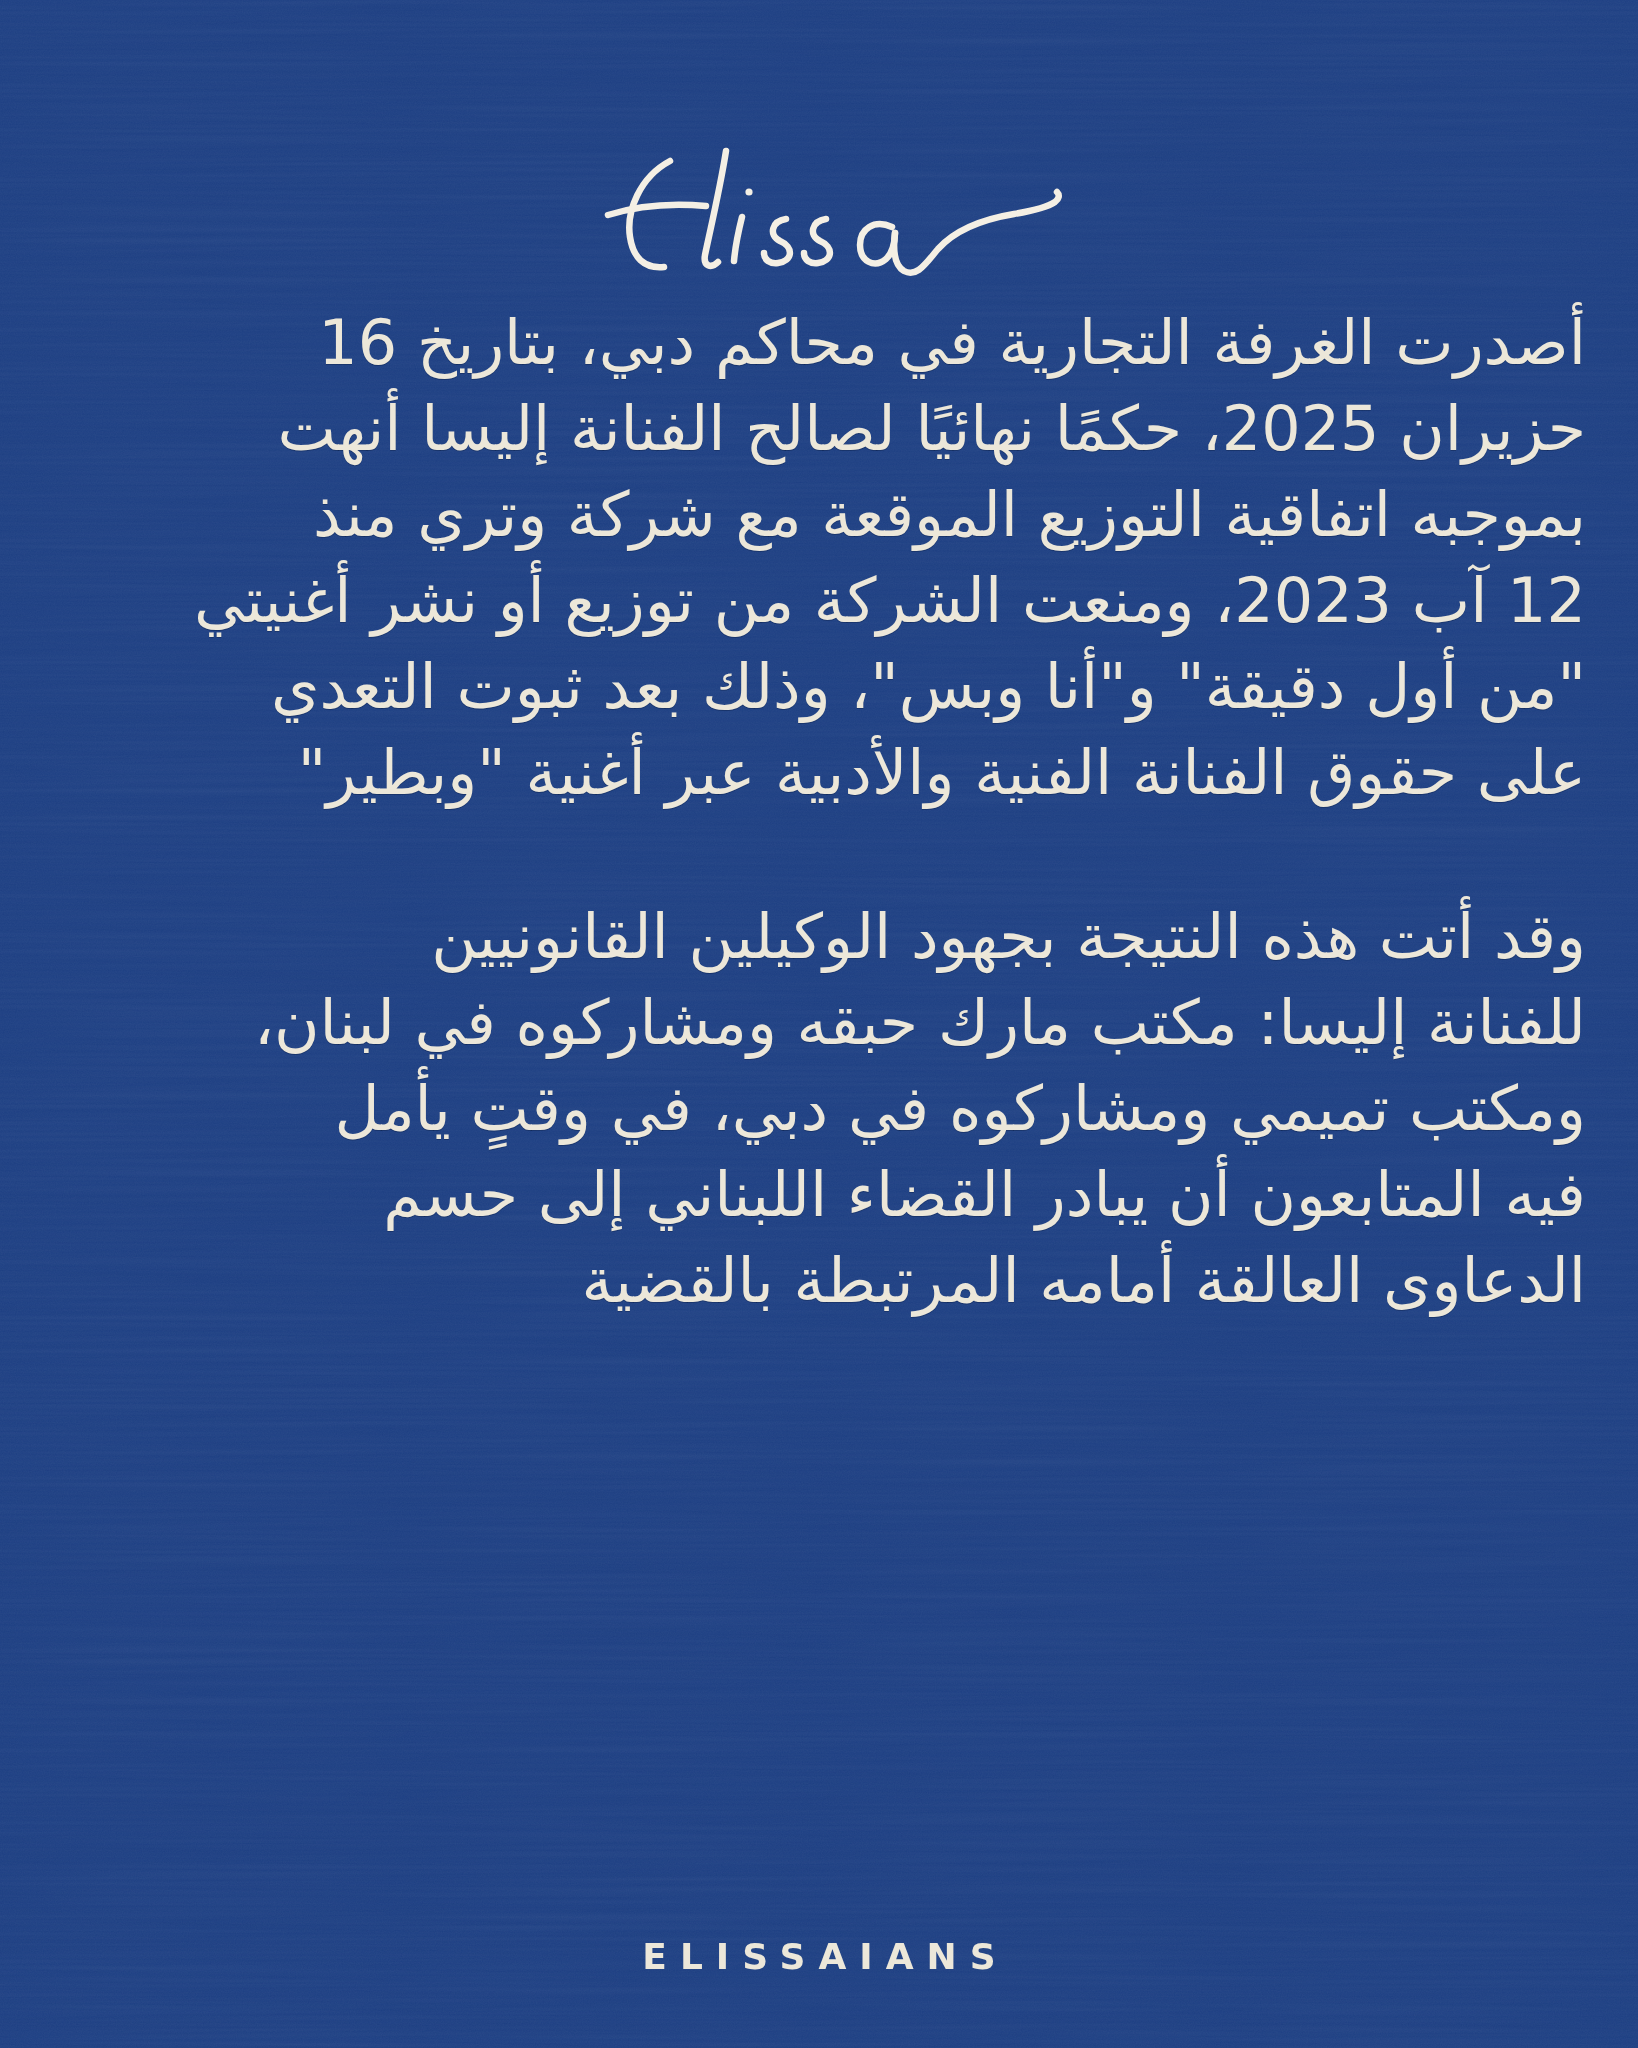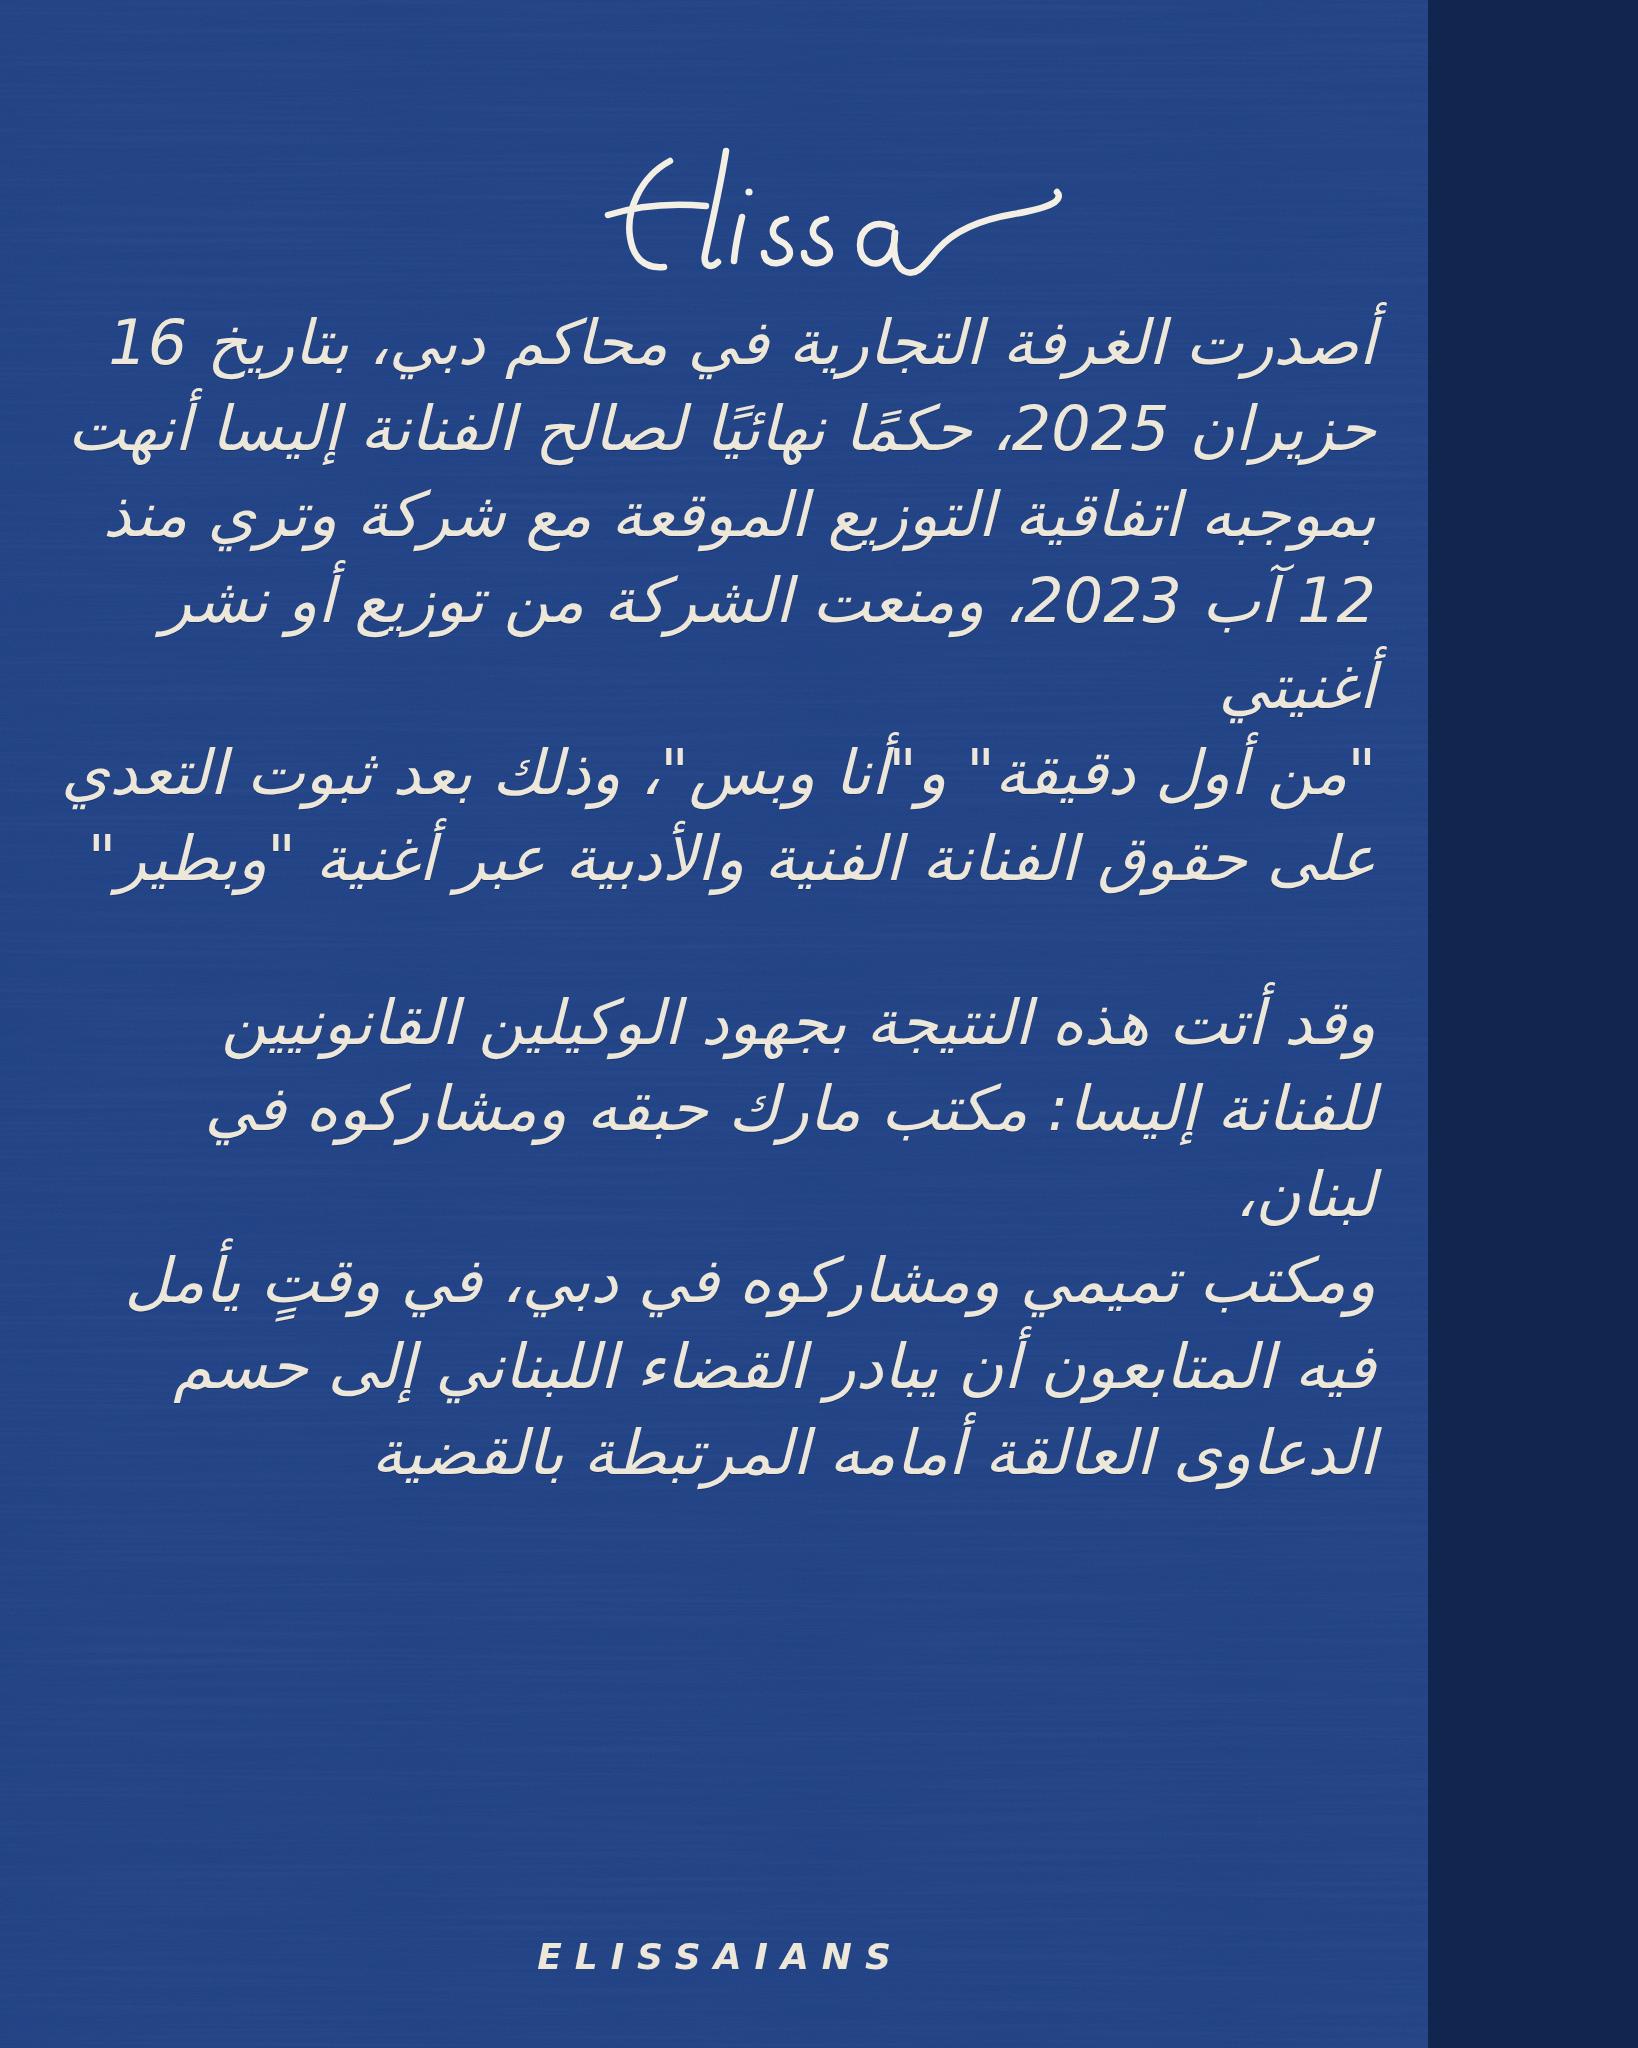--- a/index.html
+++ b/index.html
@@ -9,24 +9,23 @@
   }
   *{margin:0;padding:0;box-sizing:border-box;}
   html,body{background:#10264f;}
   body{
     font-family:"DejaVu Sans", sans-serif;
     width:1638px;height:2048px;
     margin:0 auto;
   }
   .page{
     position:relative;
-    width:1428px;height:2048px;
+    width:1638px;height:2048px;
     background:var(--bg);
     overflow:hidden;
-    font-style:italic;
   }
   .texture{
     position:absolute;inset:0;
     pointer-events:none;
   }
   .signature{
     position:absolute;
     left:574px;top:140px;
     width:490px;height:150px;
   }

